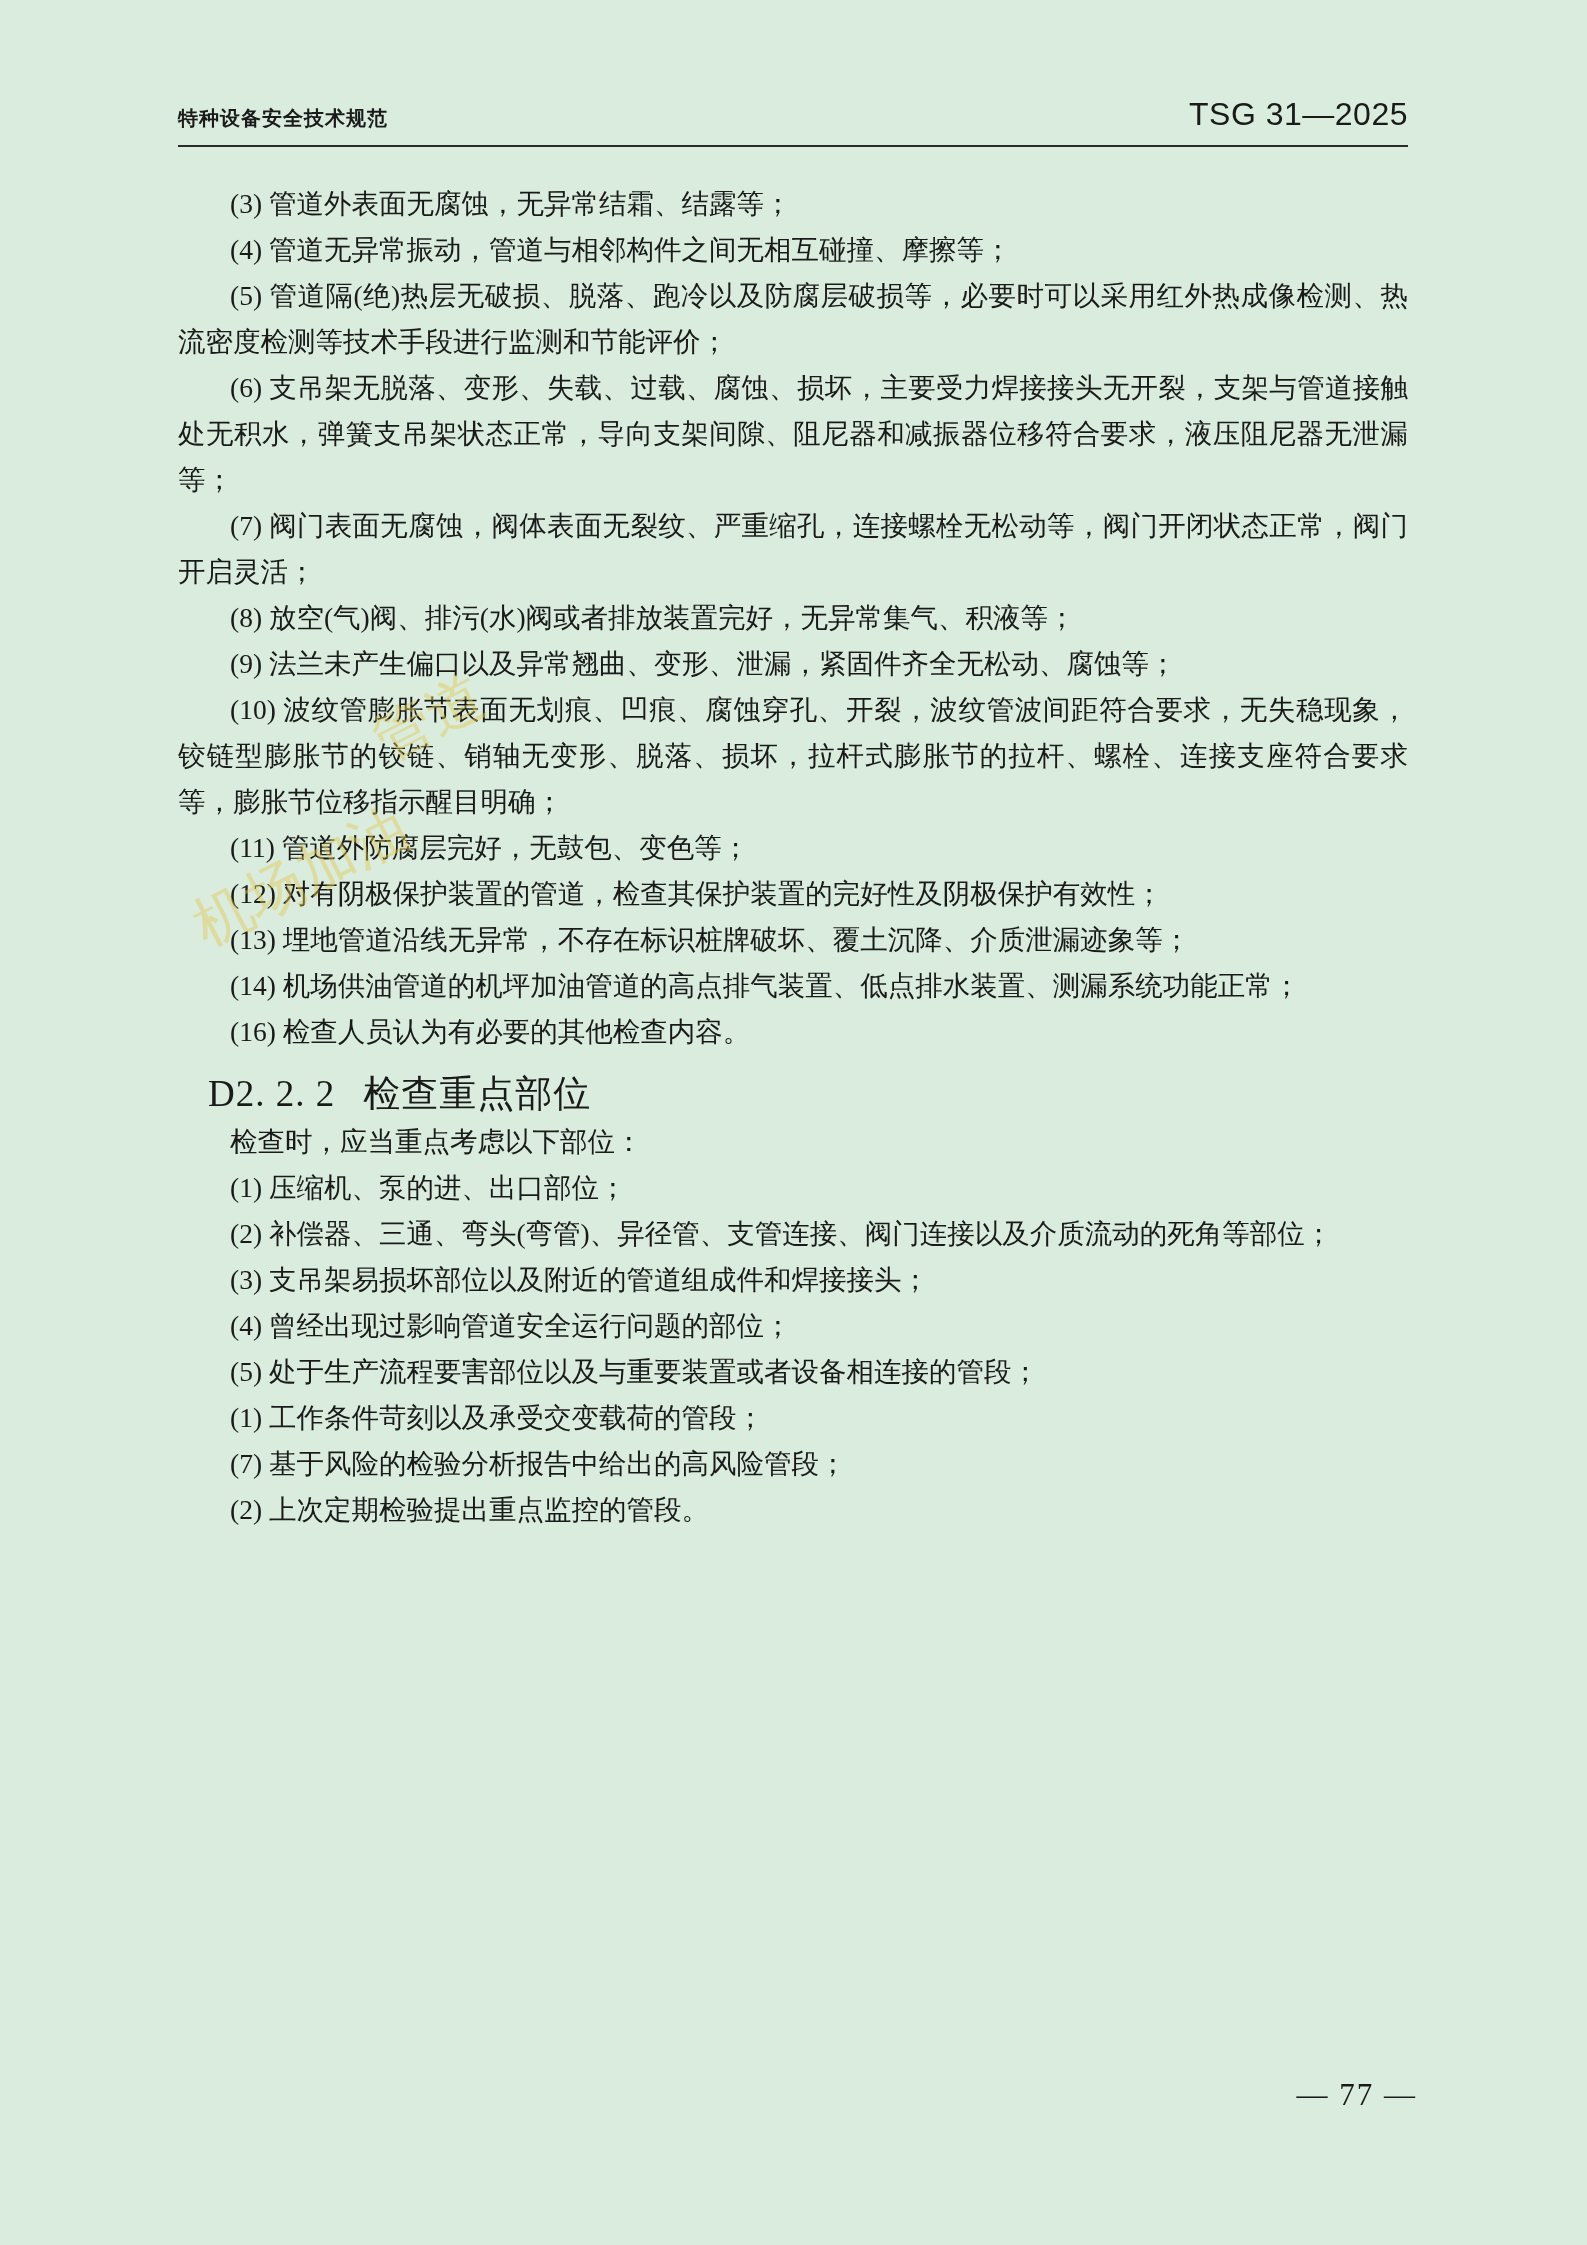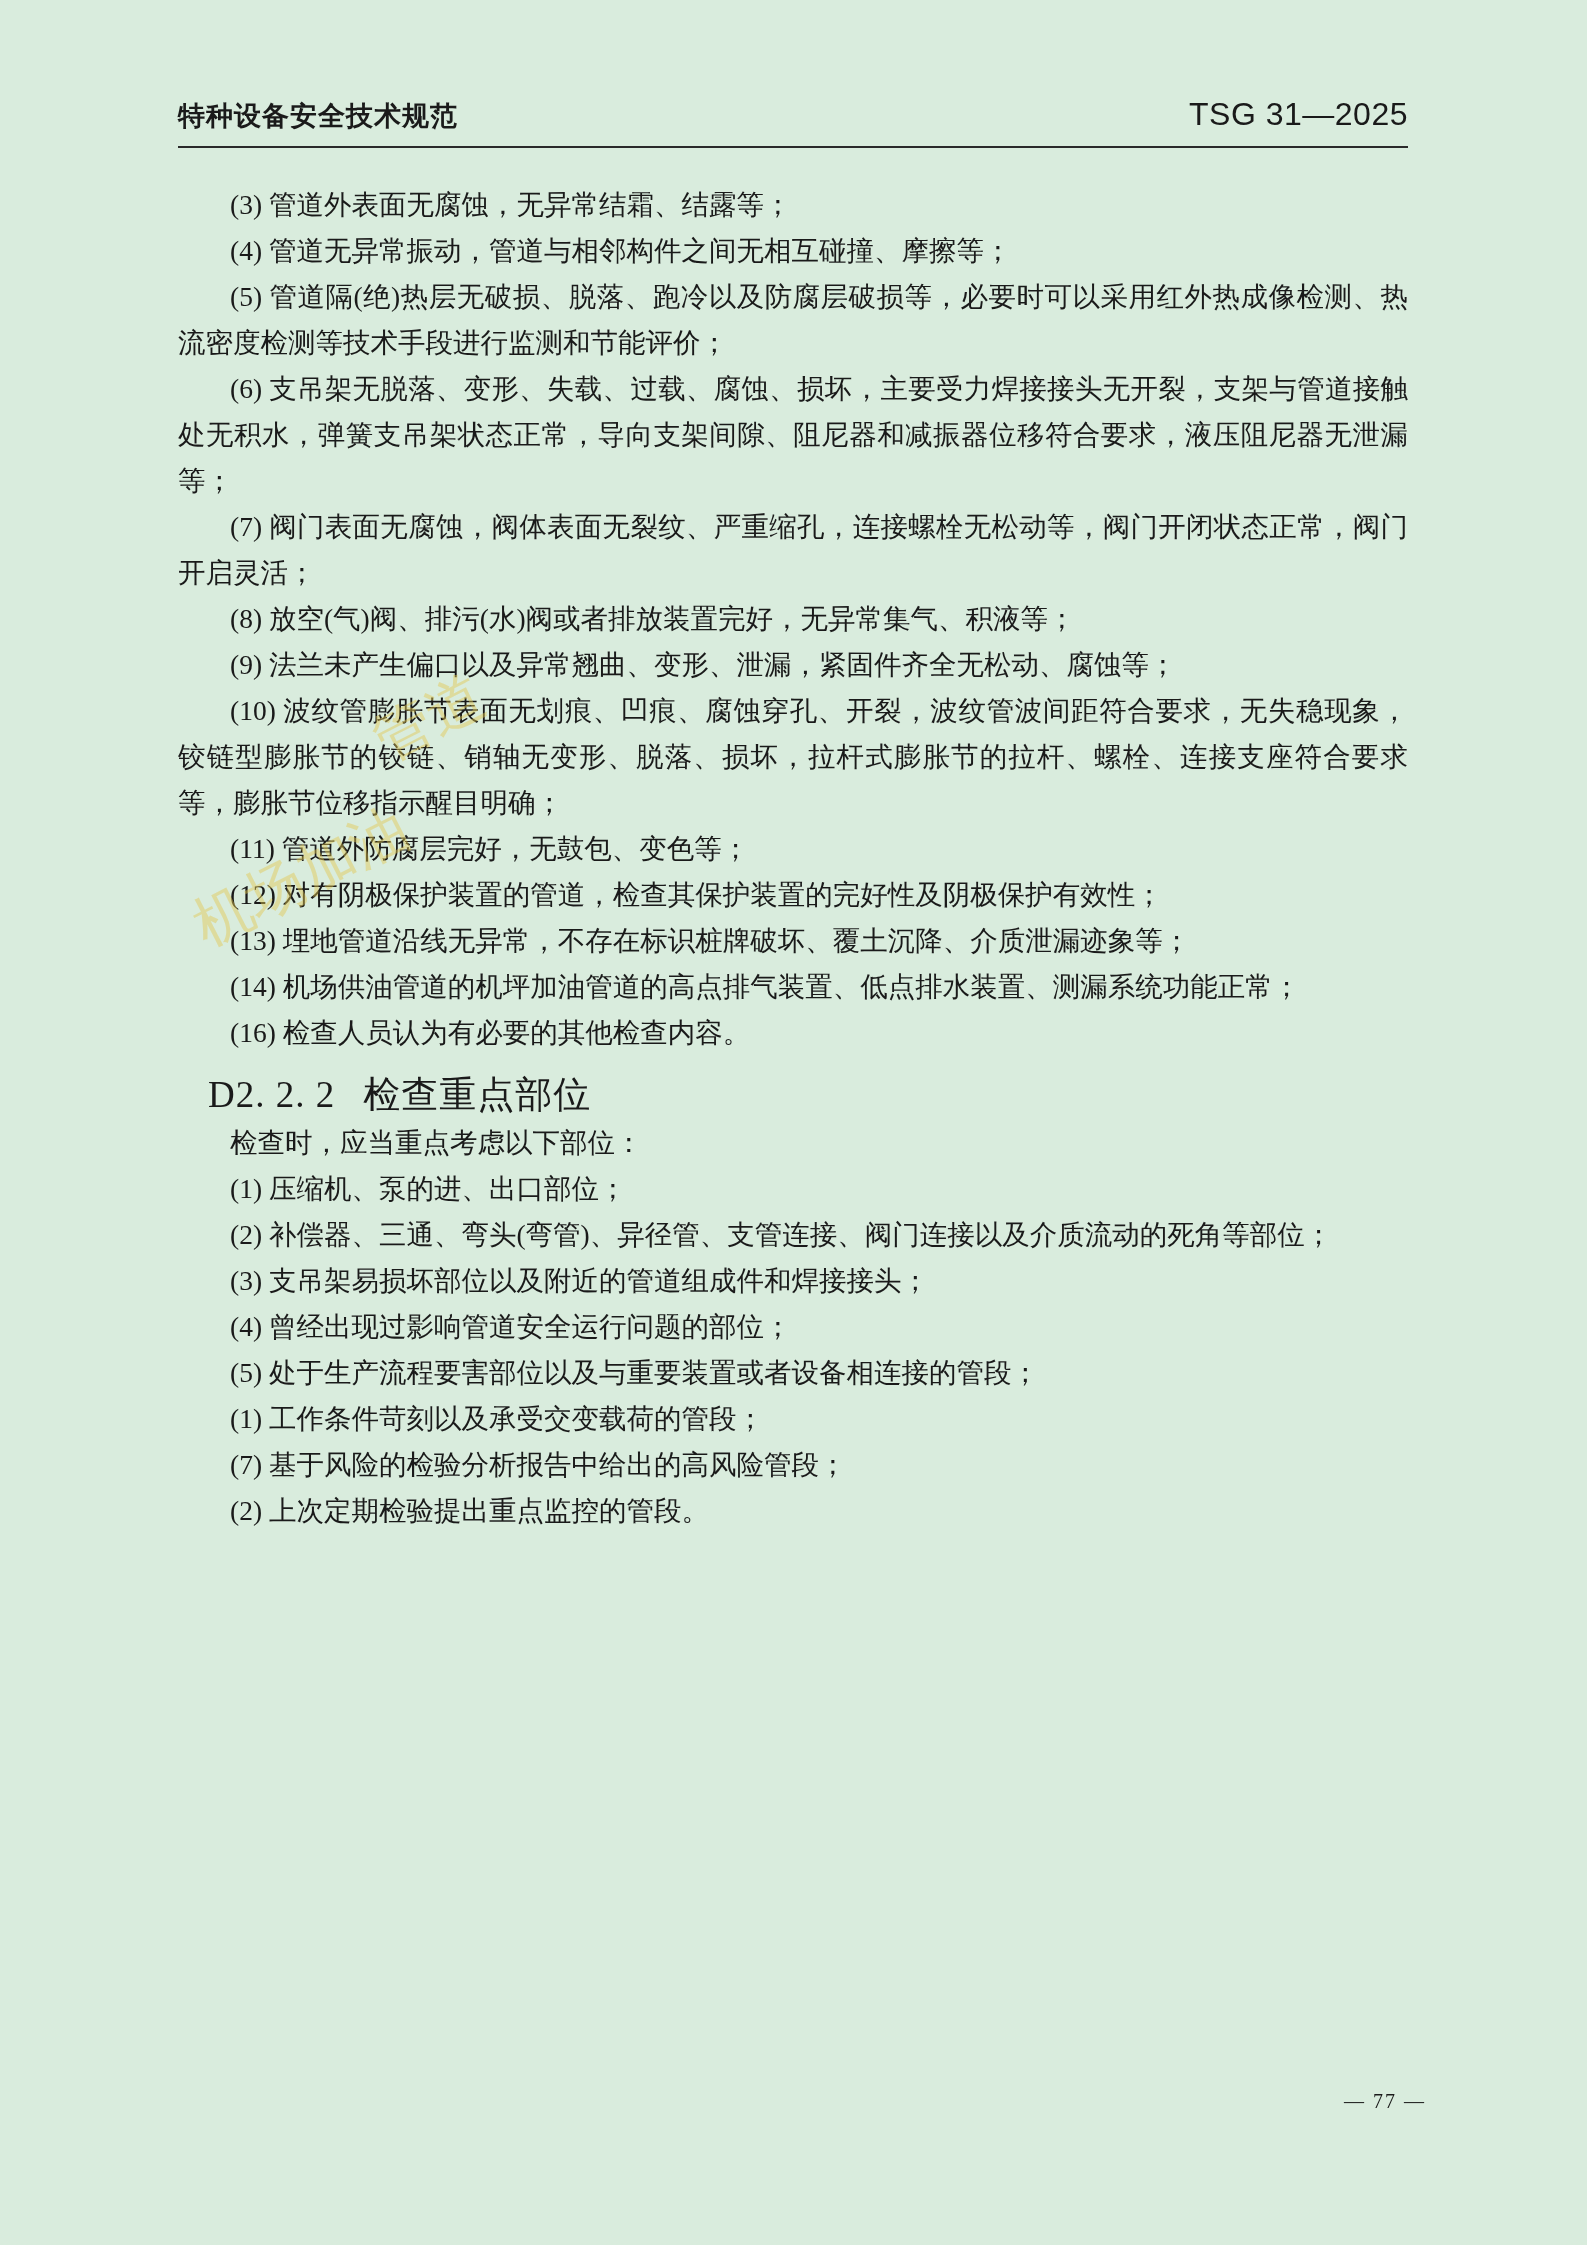--- a/index.html
+++ b/index.html
@@ -26,21 +26,21 @@
     display: flex;
     justify-content: space-between;
     align-items: baseline;
     font-size: 25px;
     letter-spacing: 1px;
     padding-bottom: 10px;
   }
   .header .left {
     font-weight: bold;
     font-family: "DejaVu Sans", "Liberation Sans", sans-serif;
-    font-size: 27px;
+    font-size: 20px;
   }
   .header .right {
     font-family: Liberation Sans, sans-serif;
     font-size: 32px;
     letter-spacing: 0.5px;
   }
   .rule {
     border-bottom: 2px solid #2a2a2a;
     margin-top: 2px;
     margin-bottom: 34px;
@@ -59,23 +59,23 @@
     text-indent: 30px;
     font-size: 37px;
     letter-spacing: 1px;
   }
   .section-head .num {
     font-family: "Liberation Serif", serif;
     margin-right: 28px;
   }
   .pagenum {
     position: absolute;
-    right: 161px;
+    right: 170px;
     bottom: 132px;
-    font-size: 20px;
+    font-size: 31px;
     font-family: "Liberation Serif", serif;
     letter-spacing: 2px;
   }
   
   .watermark {
     position: absolute;
     left: 190px;
     top: 700px;
     width: 900px;
     height: 480px;

